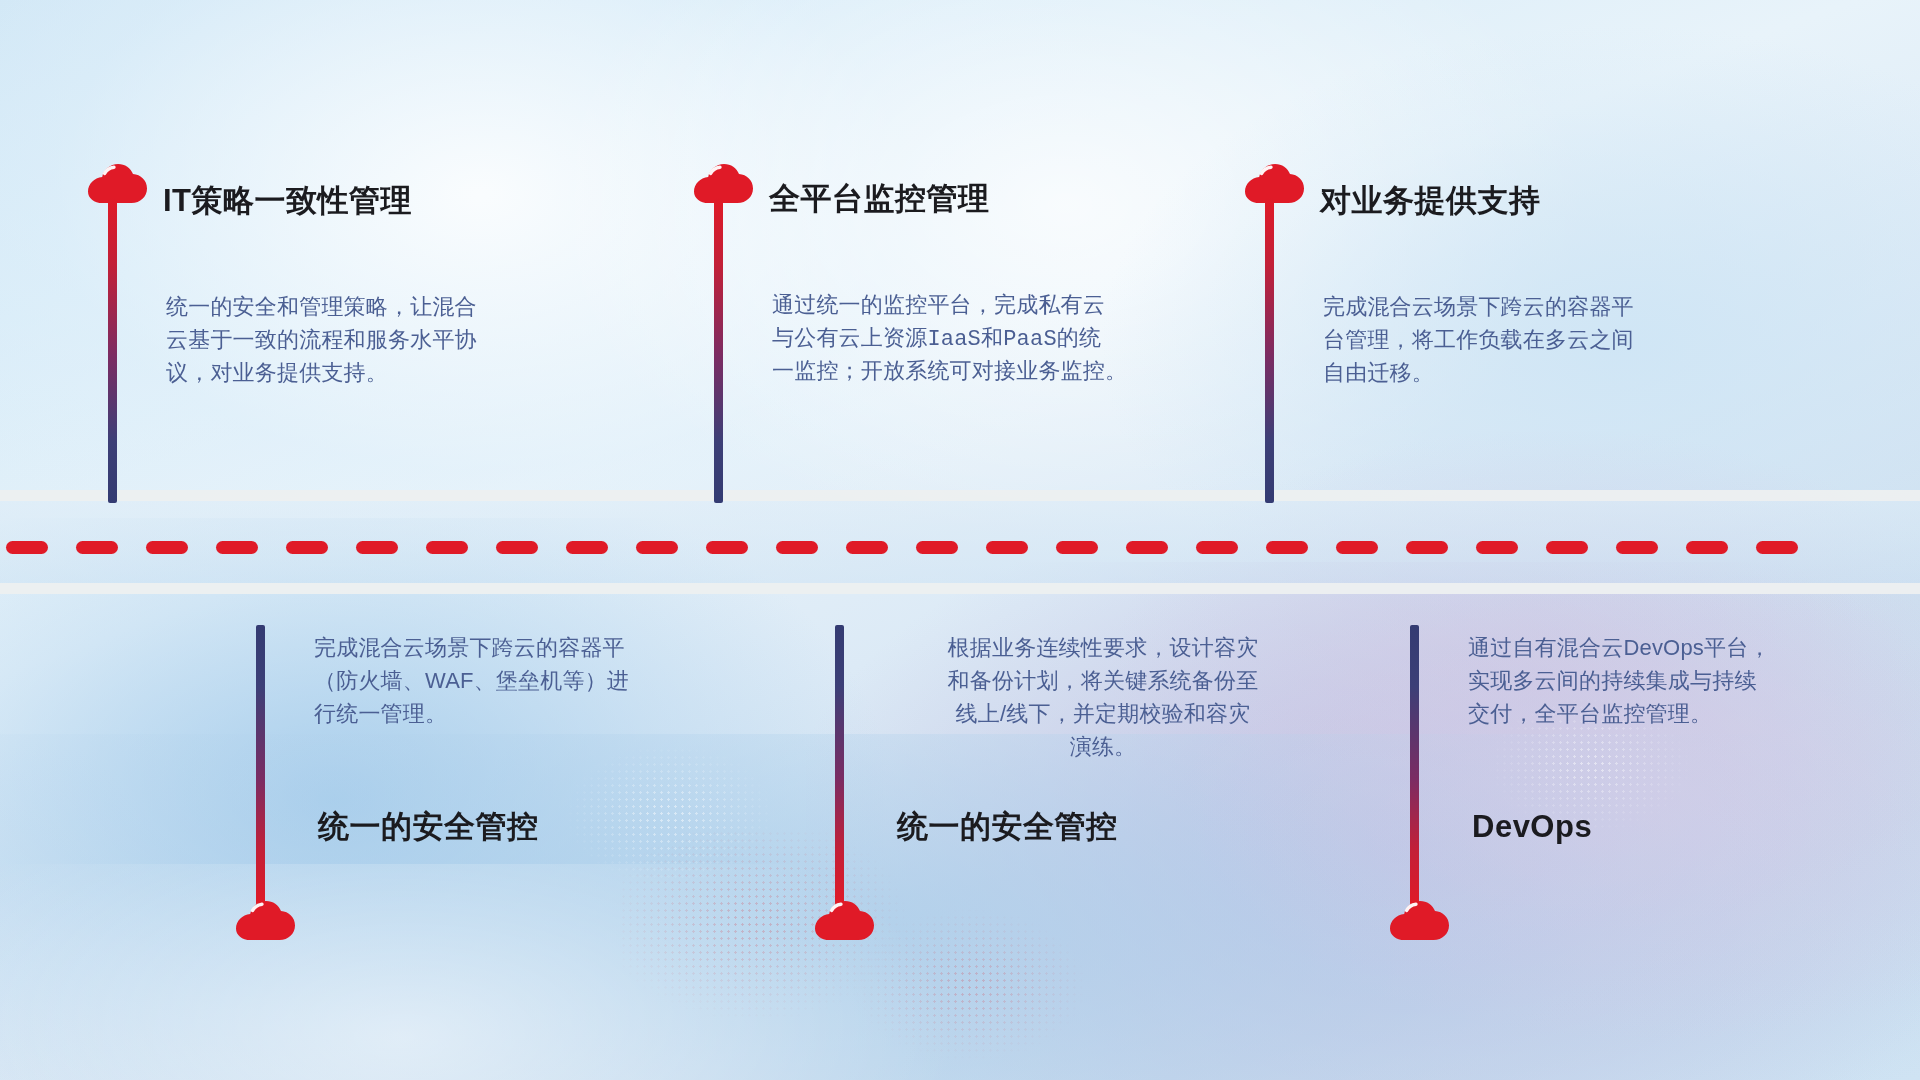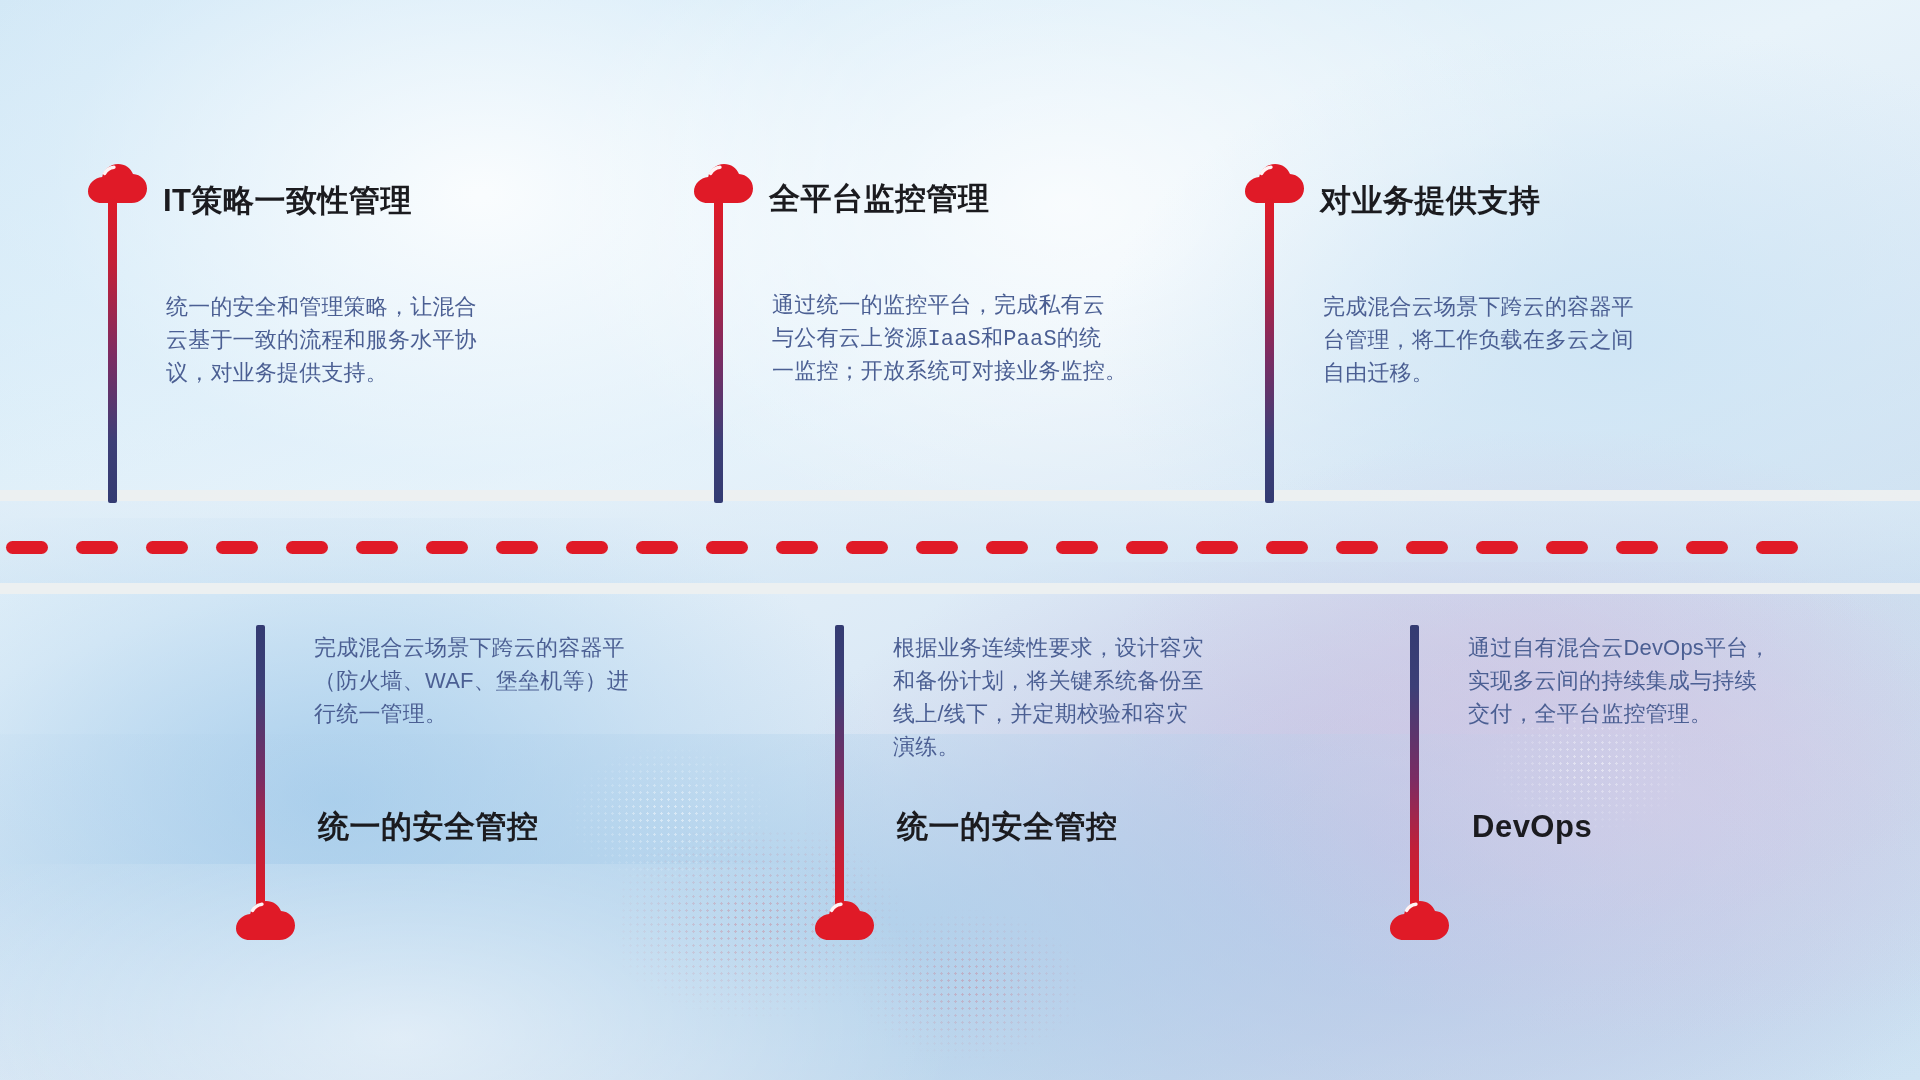--- a/index.html
+++ b/index.html
@@ -197,21 +197,21 @@
         <svg viewBox="0 0 62 44" aria-hidden="true">
           <path d="M16.5 43h29c8.8 0 15.5-6.6 15.5-14.6 0-7.7-6.2-14-14-14.3-2.2-6-8.1-10.1-14.9-10.1-7.9 0-14.6 5.6-15.9 13C8.3 17.9 2 24 2 31.4 2 38.1 8 43 16.5 43z" fill="#e01a27"></path>
           <path d="M18.6 13.6c1.7-3.4 5.2-5.9 9.4-6.4" fill="none" stroke="#ffffff" stroke-width="3.4" stroke-linecap="round" opacity=".95"></path>
         </svg>
       </div>
     </div>
   </div>
 
   <div class="card bottom-card" style="left:835px;top:625px;width:430px;height:320px;">
     <div class="bar bar-up" style="left:0px;top:0px;height:280px;"></div>
-    <div class="body" style="position:absolute;left:58px;top:6px;width:420px;">根据业务连续性要求，设计容灾
+    <div class="body" style="position:absolute;left:58px;top:6px;width:420px;text-align:center;">根据业务连续性要求，设计容灾
 和备份计划，将关键系统备份至
 线上/线下，并定期校验和容灾
 演练。</div>
     <div class="heading" style="position:absolute;left:62px;top:185px;">统一的安全管控</div>
     <div style="position:absolute;left:-22px;top:272px;">
       <div class="cloud">
         <svg viewBox="0 0 62 44" aria-hidden="true">
           <path d="M16.5 43h29c8.8 0 15.5-6.6 15.5-14.6 0-7.7-6.2-14-14-14.3-2.2-6-8.1-10.1-14.9-10.1-7.9 0-14.6 5.6-15.9 13C8.3 17.9 2 24 2 31.4 2 38.1 8 43 16.5 43z" fill="#e01a27"></path>
           <path d="M18.6 13.6c1.7-3.4 5.2-5.9 9.4-6.4" fill="none" stroke="#ffffff" stroke-width="3.4" stroke-linecap="round" opacity=".95"></path>
         </svg>

